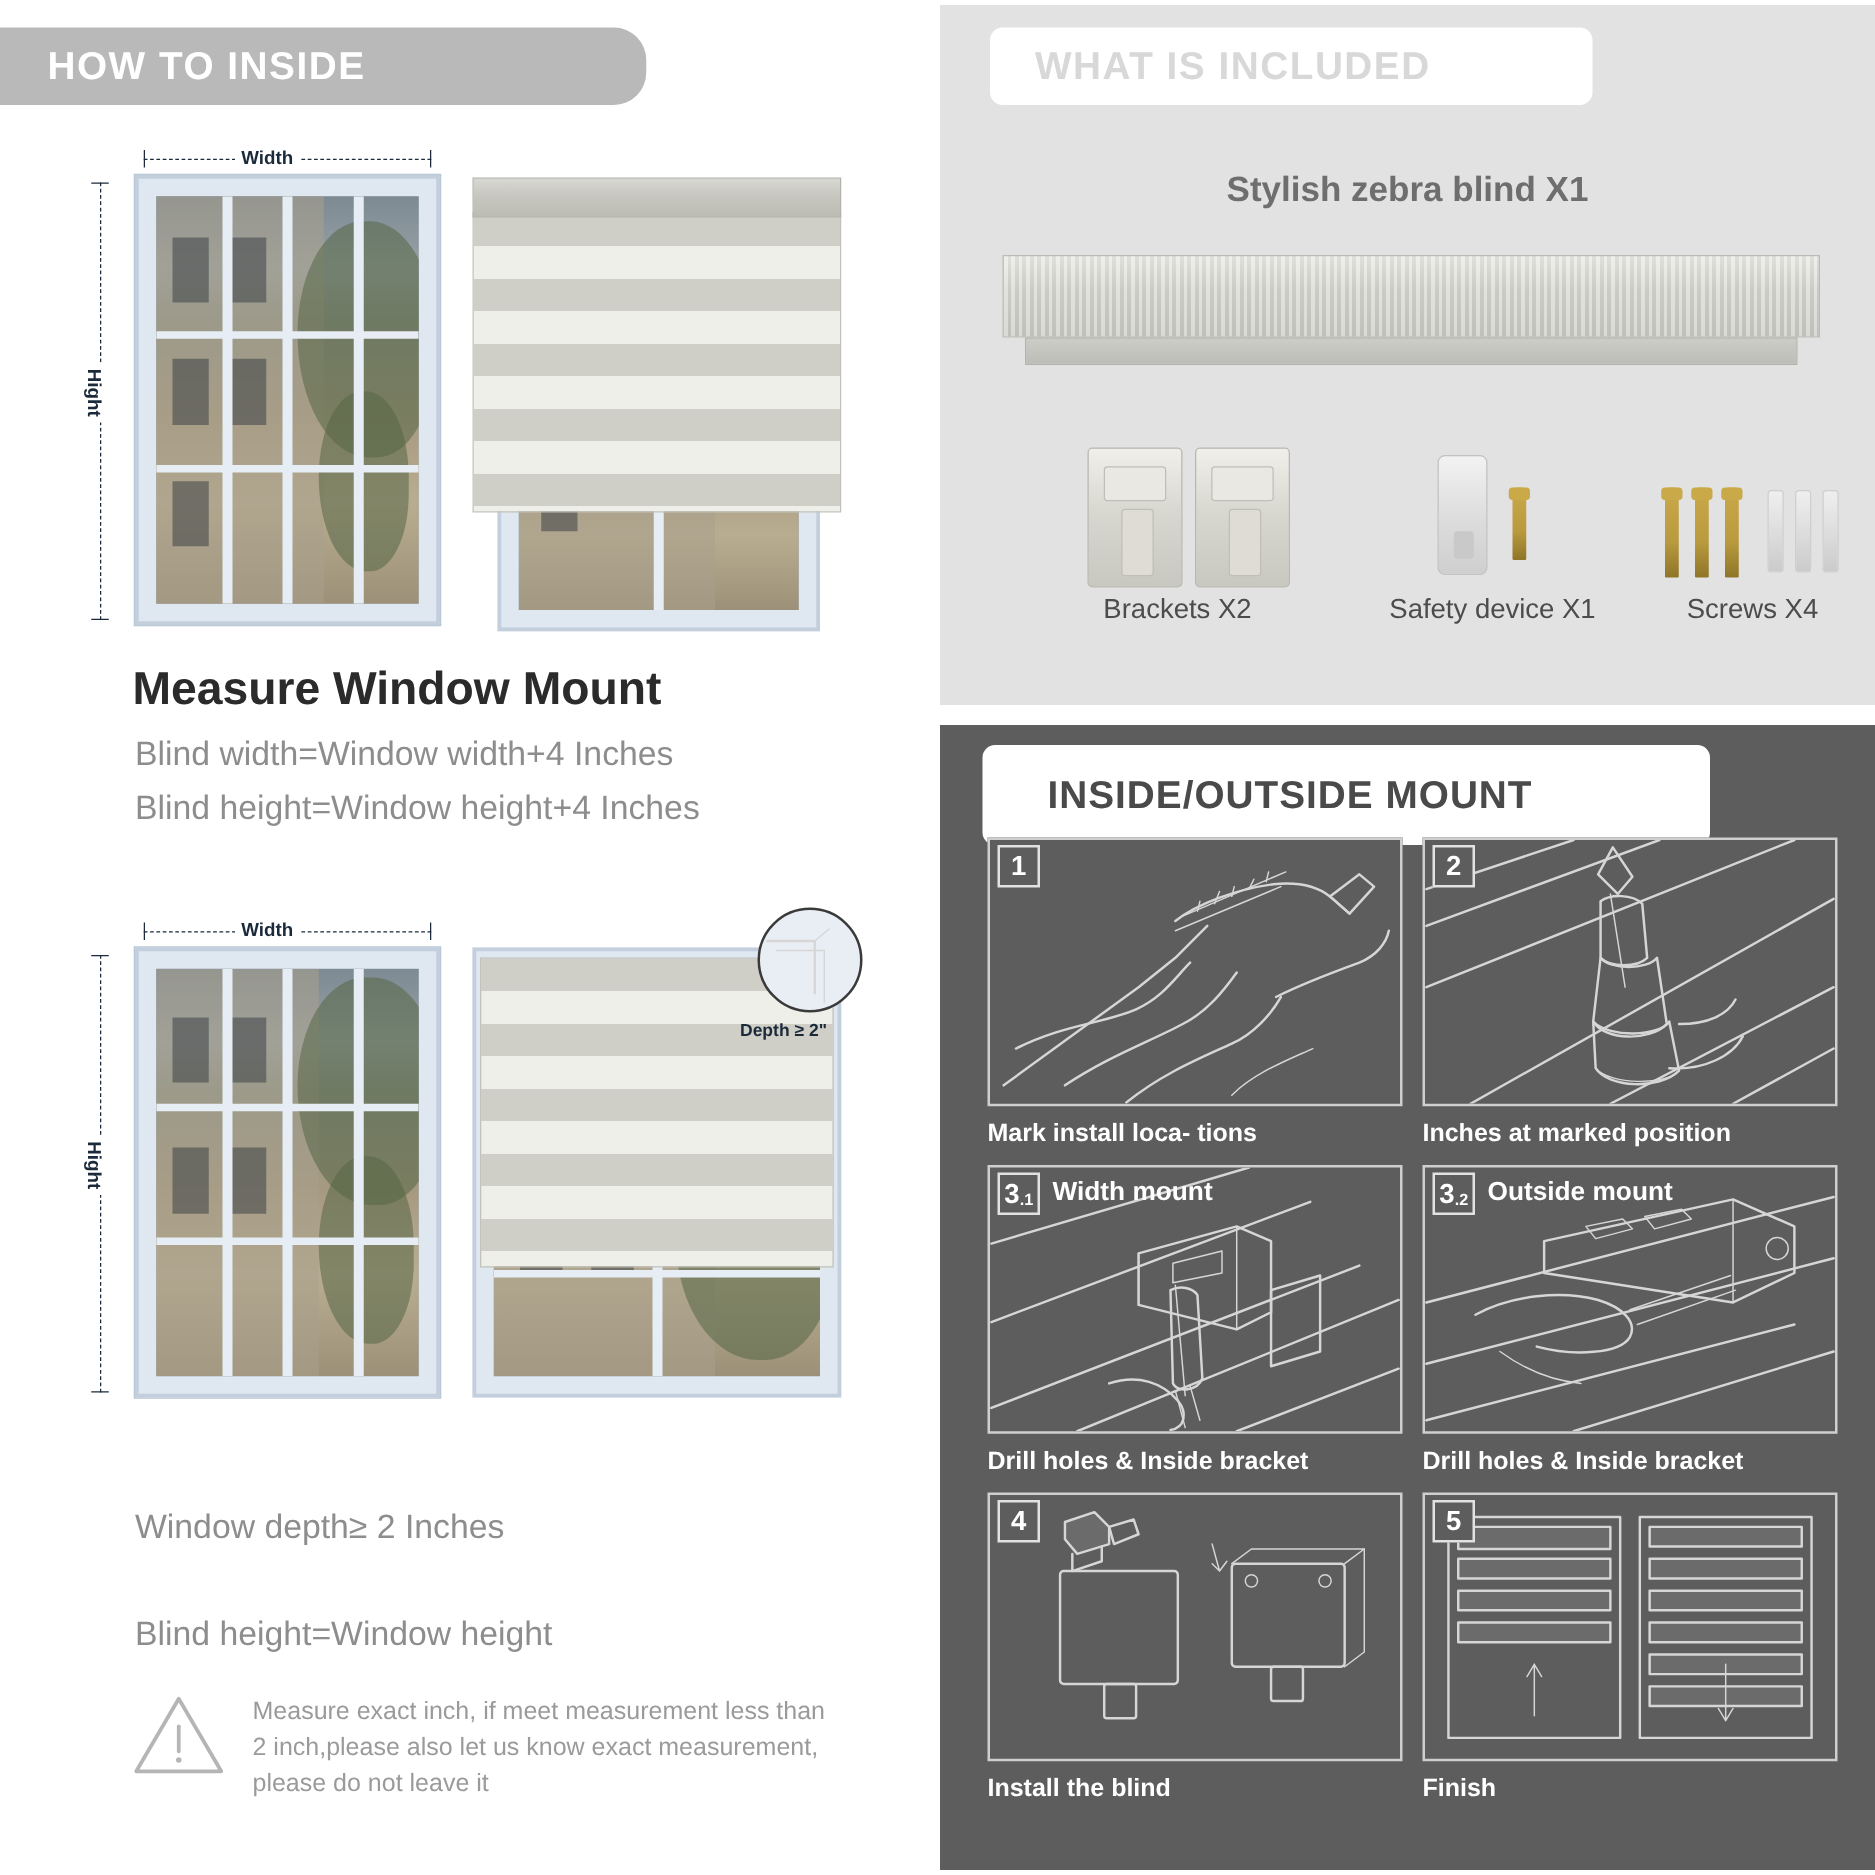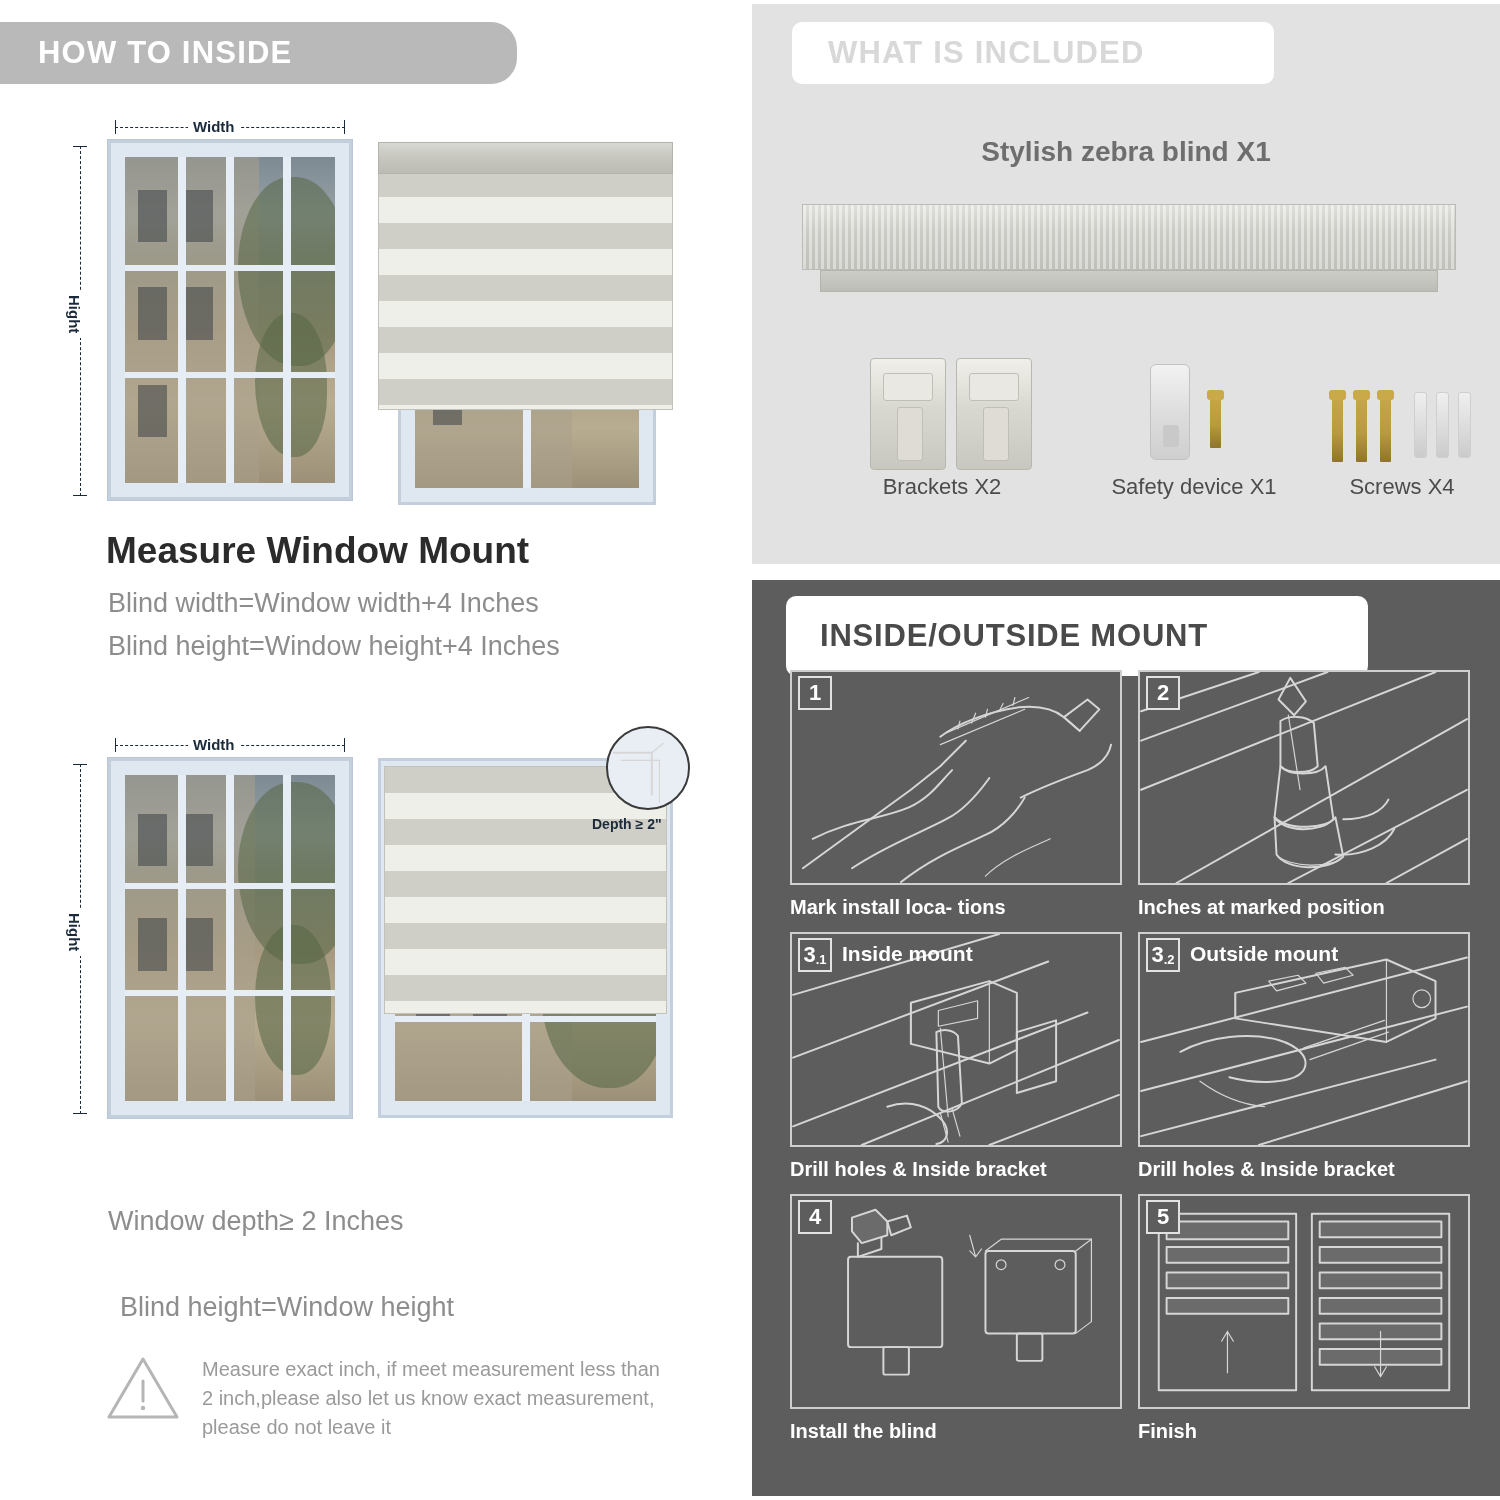--- a/index.html
+++ b/index.html
@@ -291,21 +291,21 @@
     position: absolute; left: 4px; top: 580px;
     width: 748px; height: 916px;
     background: #5d5d5d;
   }
   #mount-header {
     position: absolute; left: 34px; top: 16px;
     width: 582px; height: 80px;
     background: #ffffff;
     border-radius: 10px;
     display: flex; align-items: center;
-    padding-left: 34px;
+    padding-left: 52px;
     font-size: 31px; font-weight: bold;
     color: #4a4a4a;
     letter-spacing: 0.8px;
   }
   .step {
     position: absolute;
   }
   .step-box {
     position: absolute;
     border: 2px solid #cfcfcf;
@@ -467,21 +467,21 @@
         <svg class="sketch" viewBox="0 0 84 84">
           <polyline points="6,26 46,26 46,70" stroke="#3a3a3a"></polyline>
           <polyline points="14,34 54,34 54,78" stroke="#3a3a3a" class="thin"></polyline>
           <line x1="46" y1="26" x2="58" y2="16" stroke="#3a3a3a" class="thin"></line>
         </svg>
       </div>
       <div class="depth-label" style="left:532px; top:88px;">Depth ≥ 2"</div>
     </div>
 
     <div class="body-line" style="left:108px; top:1206px;">Window depth≥ 2 Inches</div>
-    <div class="body-line" style="left:120px; top:1292px;">Blind height=Window height</div>
+    <div class="body-line" style="left:108px; top:1292px;">Blind height=Window height</div>
 
     <div id="warning-note">
       <div class="warn-tri">
         <svg viewBox="0 0 74 66" width="74" height="66">
           <polygon points="37,4 71,62 3,62" fill="none" stroke="#b5b5b5" stroke-width="3" stroke-linejoin="round"></polygon>
           <line x1="37" y1="26" x2="37" y2="46" stroke="#b5b5b5" stroke-width="3" stroke-linecap="round"></line>
           <circle cx="37" cy="53" r="2.2" fill="#b5b5b5"></circle>
         </svg>
       </div>
       <div class="warn-text">Measure exact inch, if meet measurement less than 2 inch,please also let us know exact measurement, please do not leave it</div>
@@ -591,21 +591,21 @@
             <path d="M150 96 L158 186" class="thin"></path>
             <path d="M146 100 C154 96, 164 98, 168 104 L172 172 C168 182, 152 184, 148 176 Z"></path>
             <path d="M150 182 L158 212 M162 178 L170 206" class="thin"></path>
             <path d="M96 176 C120 168, 140 176, 152 190 C160 200, 158 212, 146 214"></path>
           </svg>
         </div>
         <div class="step-num">
             <span>3</span>
             <span class="sub">.1</span>
           </div>
-        <div class="step-inline-title">Inside mount</div>
+        <div class="step-inline-title">Width mount</div>
         <div class="step-cap" style="left:0; top:226px;">Drill holes &amp;  Inside bracket</div>
       </div>
 
       <div class="step" style="left:386px; top:352px; width:332px; height:260px;">
         <div class="step-box" style="left:0; top:0; width:332px; height:215px;">
           <svg class="sketch" viewBox="0 0 332 215">
             <path d="M0 110 L332 24 M0 160 L332 74 M0 206 L300 128 M120 215 L332 150"></path>
             <path d="M96 60 L250 26 L300 48 L300 86 L250 110 L96 86 Z"></path>
             <path d="M96 60 L96 86" class="thin"></path>
             <path d="M250 26 L250 110" class="thin"></path>

